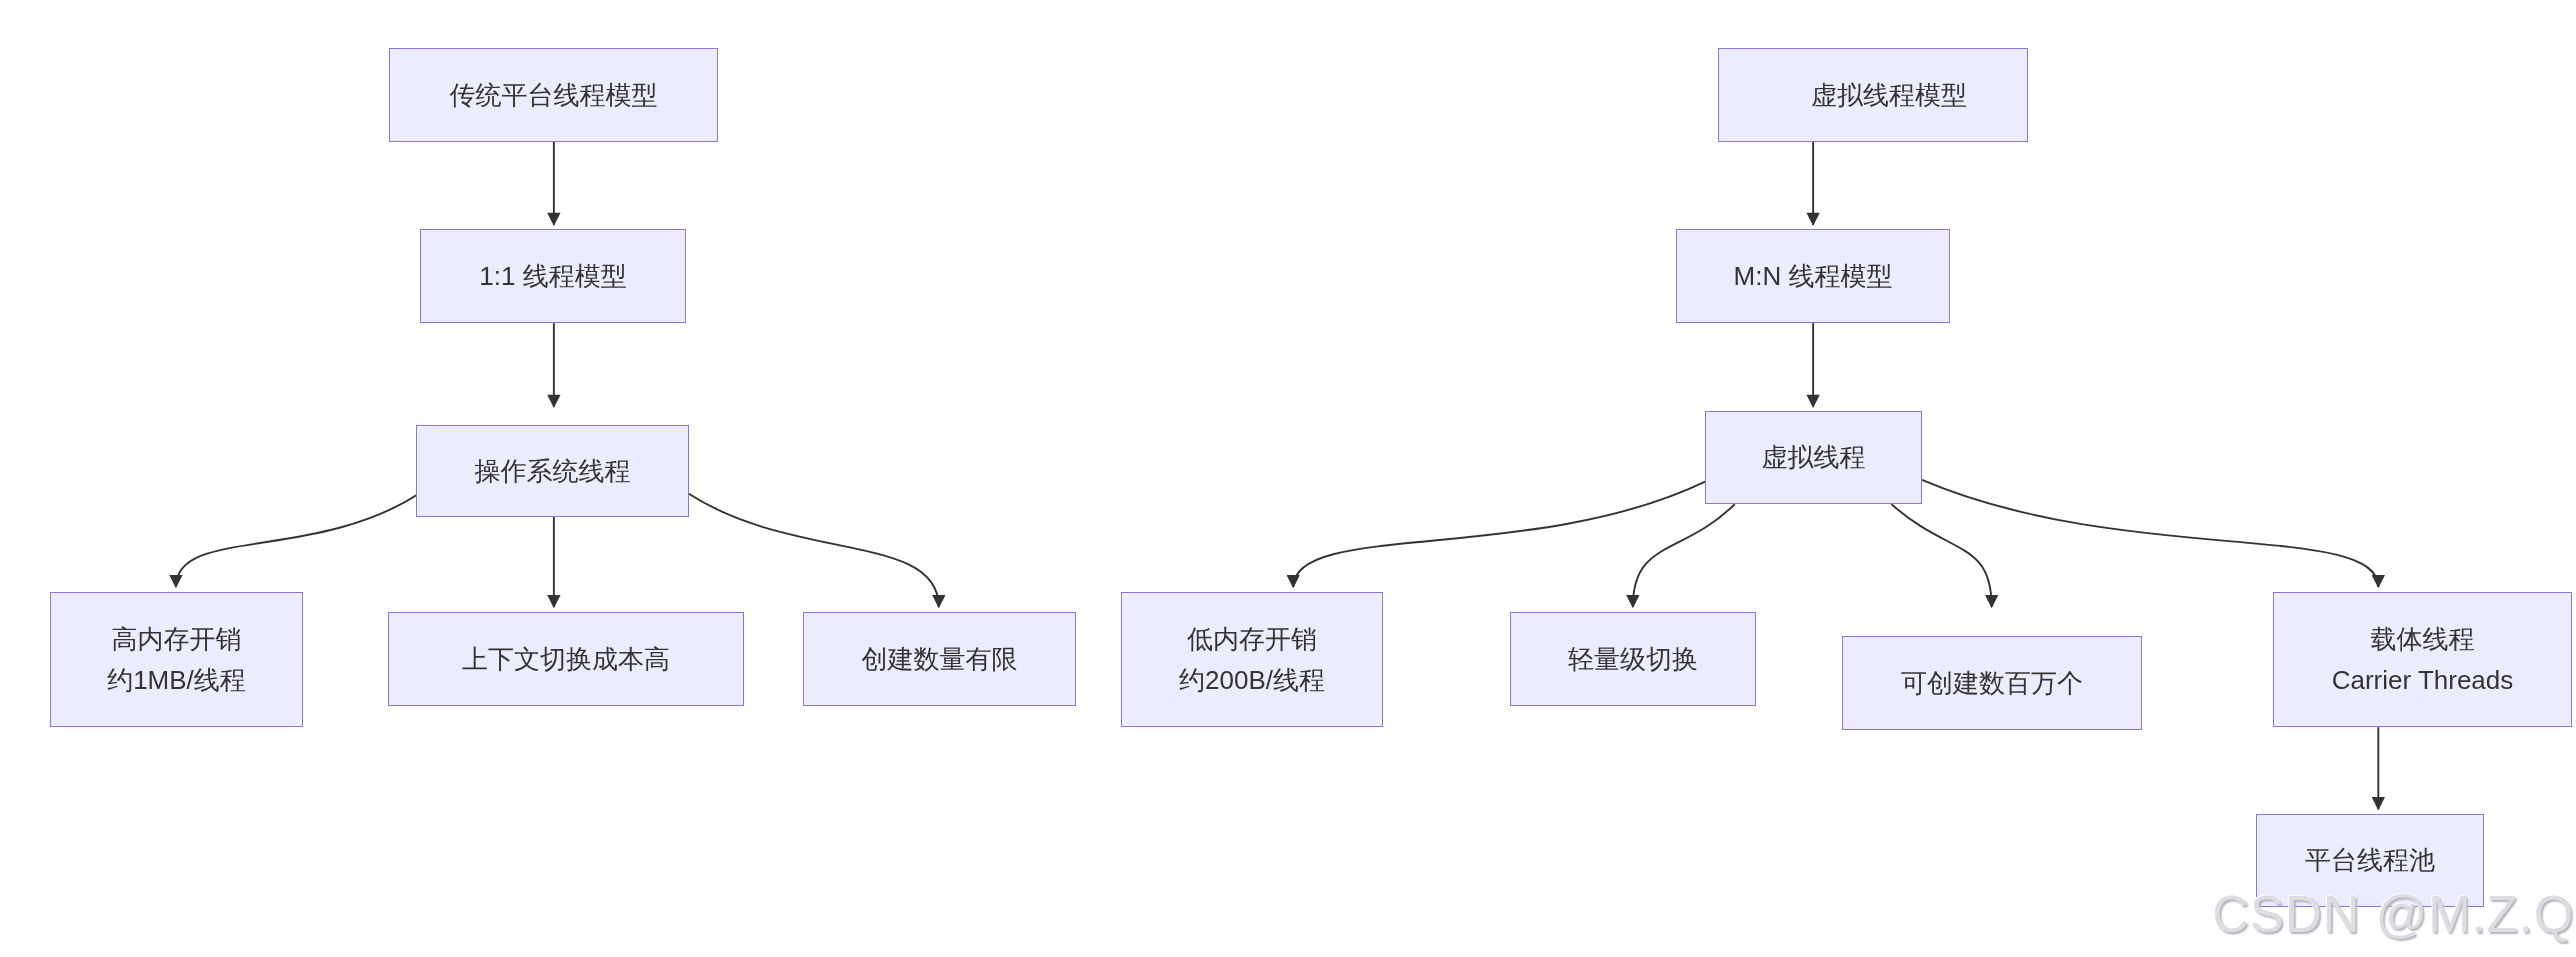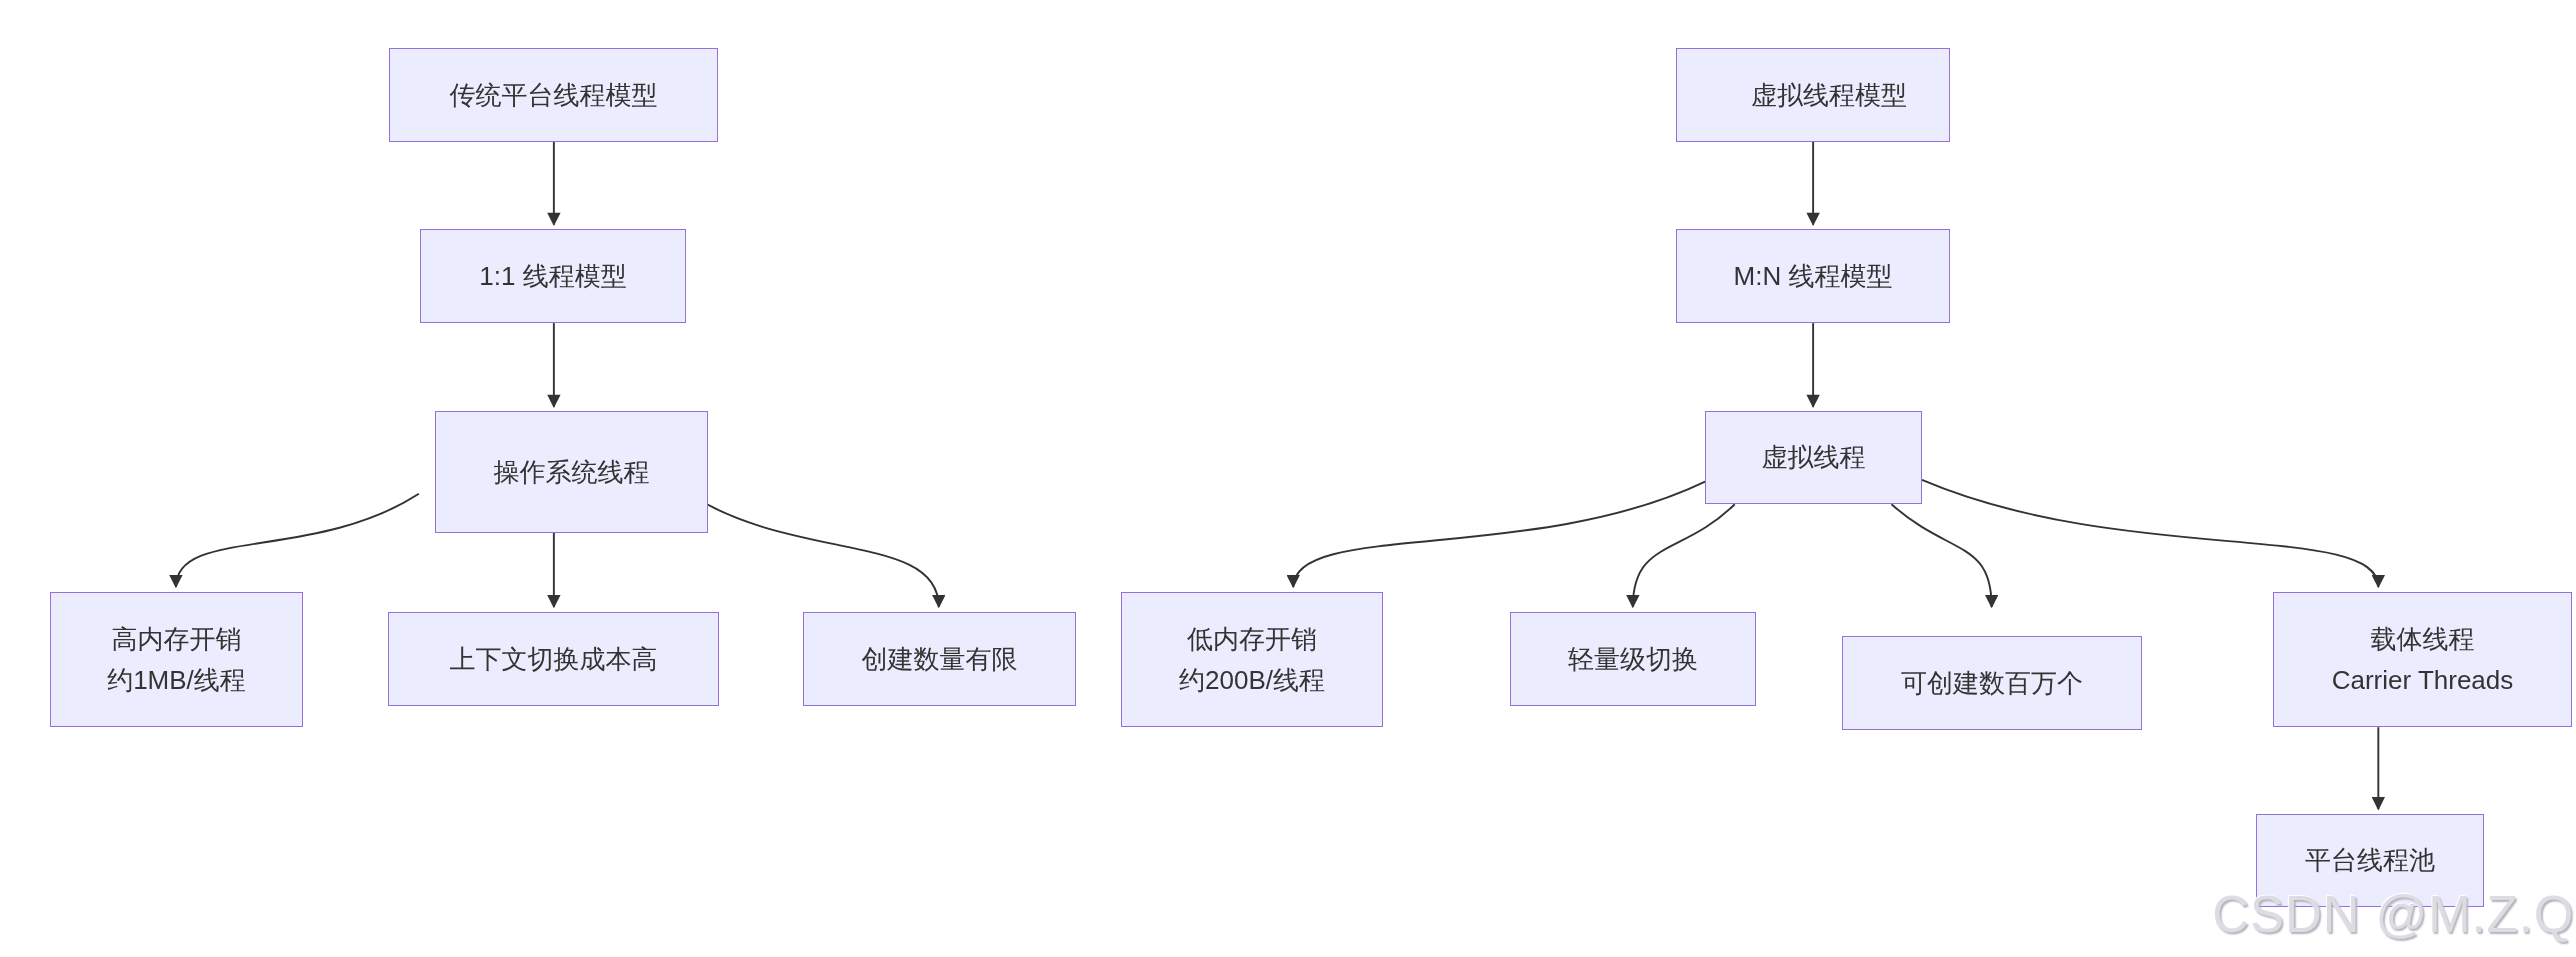--- a/index.html
+++ b/index.html
@@ -80,38 +80,38 @@
   </svg>
 
   <div class="node" style="left:389px; top:48px; width:329px; height:94px;">
     <span>传统平台线程模型</span>
   </div>
 
   <div class="node" style="left:420px; top:229px; width:266px; height:94px;">
     <span>1:1 线程模型</span>
   </div>
 
-  <div class="node" style="left:416px; top:411px; width:273px; height:122px;margin-left:19px;">
+  <div class="node" style="left:416px; top:425px; width:273px; height:92px;">
     <span>操作系统线程</span>
   </div>
 
   <div class="node" style="left:50px; top:592px; width:253px; height:135px;">
     <span>高内存开销</span>
     <span>约1MB/线程</span>
   </div>
 
-  <div class="node" style="left:388px; top:612px; width:331px; height:94px;">
+  <div class="node" style="left:388px; top:612px; width:356px; height:94px;">
     <span>上下文切换成本高</span>
   </div>
 
   <div class="node" style="left:803px; top:612px; width:273px; height:94px;">
     <span>创建数量有限</span>
   </div>
 
-  <div class="node" style="left:1676px; top:48px; width:274px; height:94px;padding-left:32px;">
+  <div class="node" style="left:1718px; top:48px; width:310px; height:94px;padding-left:32px;">
     <span>虚拟线程模型</span>
   </div>
 
   <div class="node" style="left:1676px; top:229px; width:274px; height:94px;">
     <span>M:N 线程模型</span>
   </div>
 
   <div class="node" style="left:1705px; top:411px; width:217px; height:93px;">
     <span>虚拟线程</span>
   </div>

